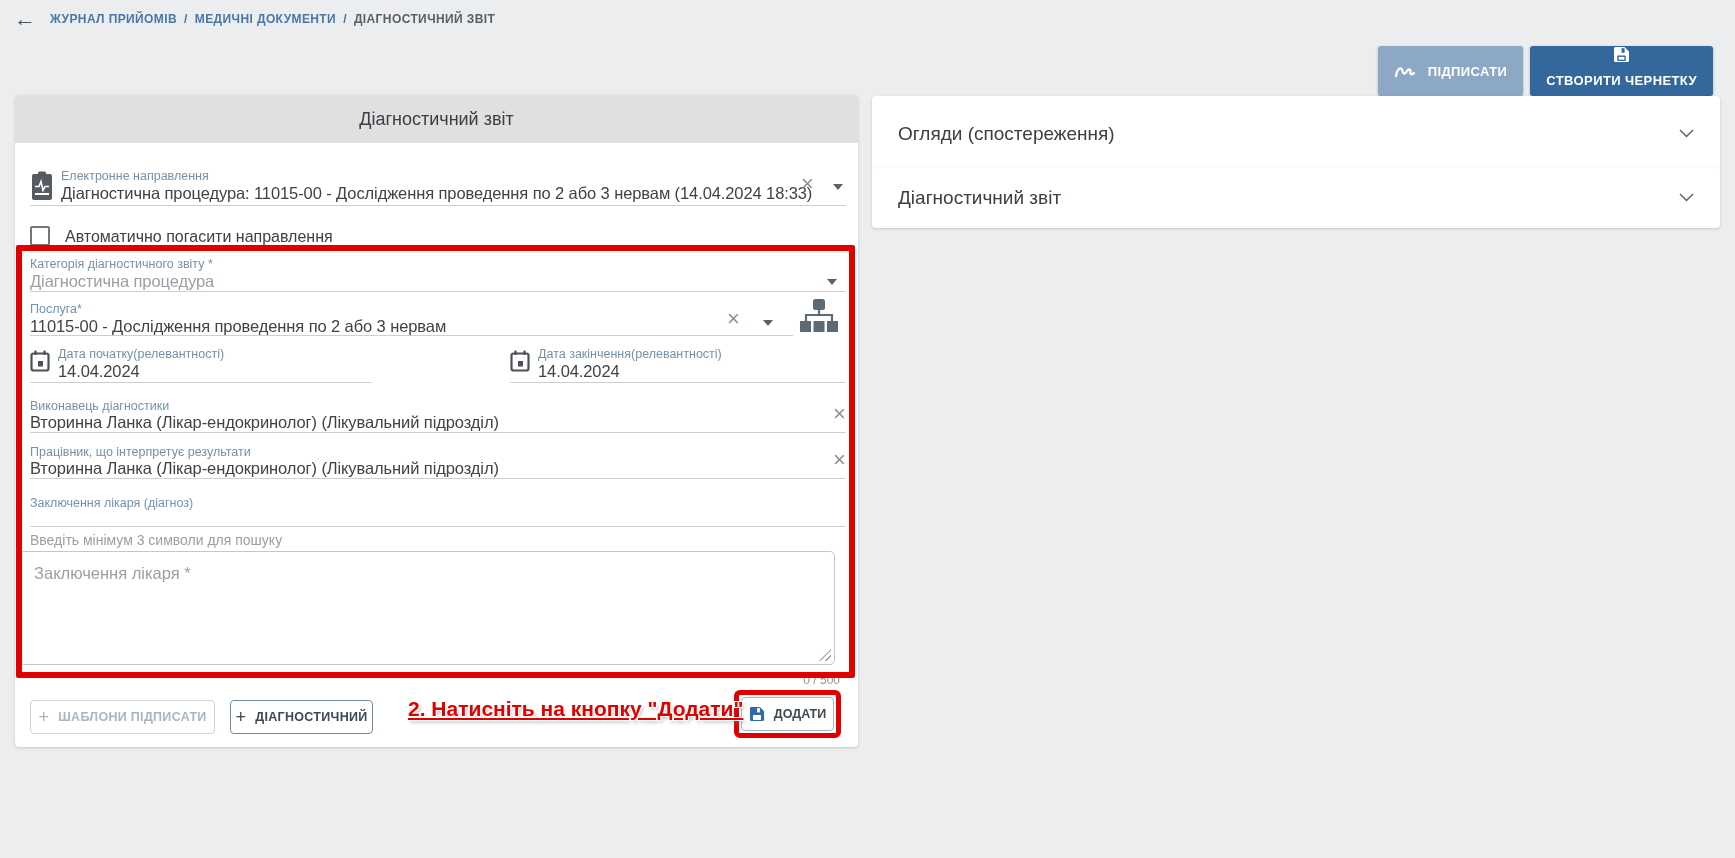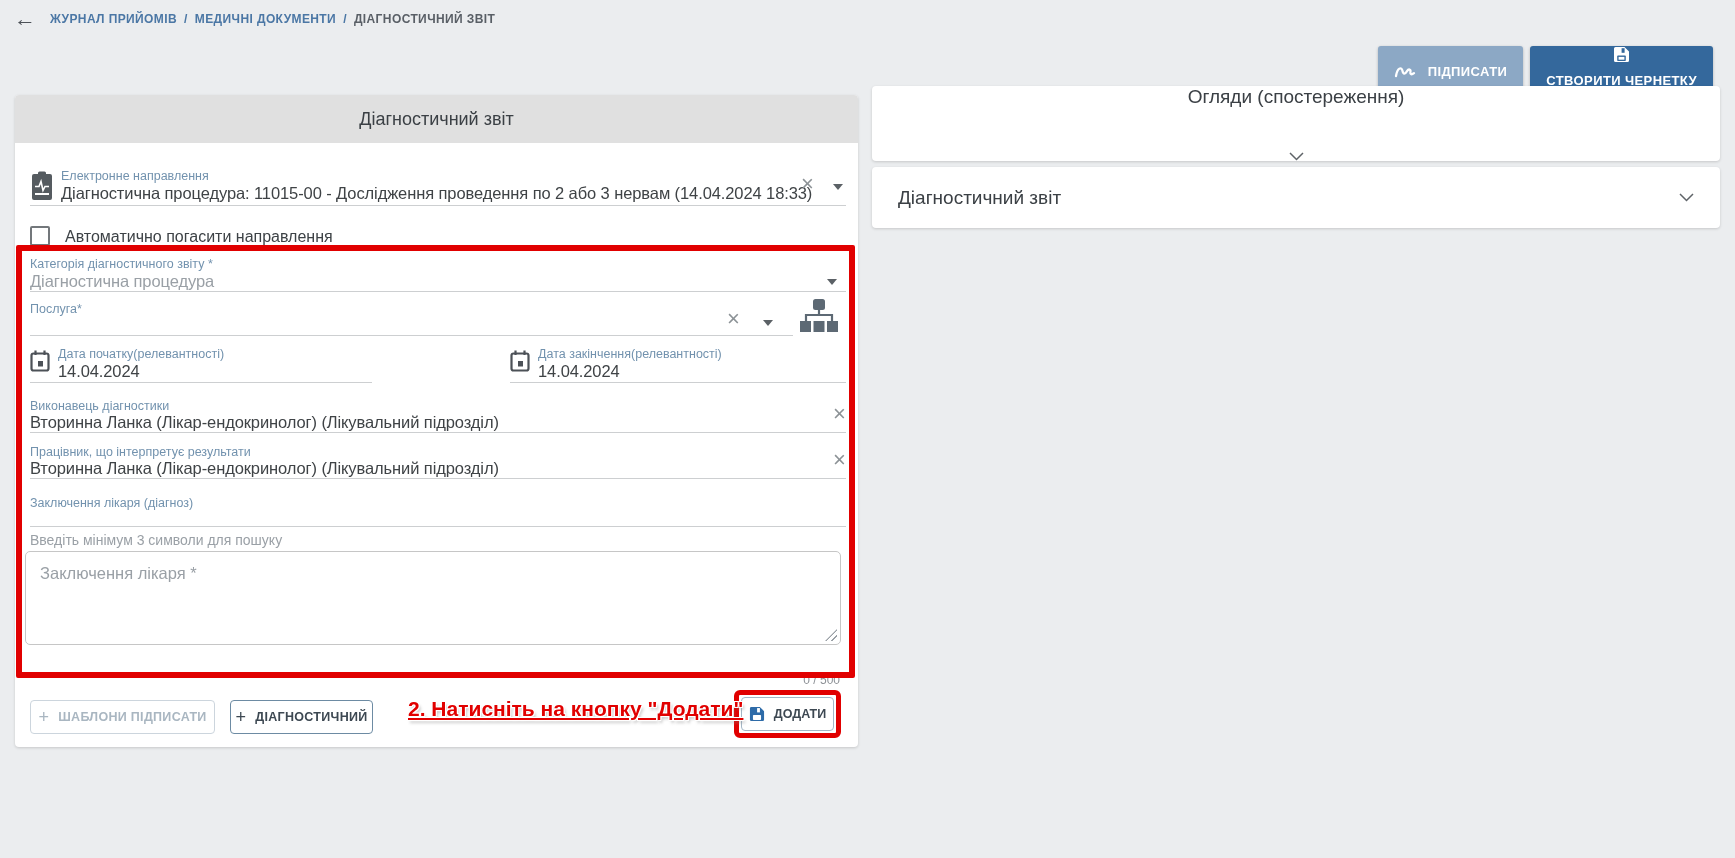--- a/index.html
+++ b/index.html
@@ -43,41 +43,41 @@
 
 .note{position:absolute;color:#e10000;font-weight:700;text-decoration:underline;white-space:nowrap;z-index:8;
  text-shadow:-1px -1px 0 #fff,1px -1px 0 #fff,-1px 1px 0 #fff,1px 1px 0 #fff,2px 3px 3px rgba(130,130,130,.45);}
 .note1{left:382px;top:202px;font-size:22px;}
 .note2{left:408px;top:697px;font-size:21px;}
 .redbox{position:absolute;border:6px solid #e10000;pointer-events:none;z-index:6;}
 .redbox-fields{left:1px;top:150px;width:839px;height:433px;border-radius:2px;}
 .redbox-add{left:719px;top:595px;width:107px;height:48px;border-width:5px;border-radius:6px;}
 
 
-.ta-wrap{position:absolute;left:10px;top:456px;width:816px;height:94px;}
+.ta-wrap{position:absolute;left:4px;top:456px;width:816px;height:114px;}
 .ta{width:100%;height:100%;resize:none;border:1px solid #c6c6c6;border-radius:5px;padding:12px 14px;
  font-family:inherit;font-size:16.5px;color:#3f4346;outline:none;}
 .ta::placeholder{color:#9aa0a6;}
 .ta-handle{position:absolute;right:4px;bottom:4px;width:12px;height:12px;
  background:repeating-linear-gradient(-45deg,transparent 0 3px,#9aa0a6 3px 4.6px);
  clip-path:polygon(100% 0,100% 100%,0 100%);}
 .counter{position:absolute;right:18px;top:578px;font-size:12px;color:#8e9297;z-index:1;}
 
 
 .btn-outline{position:absolute;top:605px;height:34px;display:flex;align-items:center;justify-content:center;gap:9px;
  background:#fff;border-radius:4px;font-size:12.5px;font-weight:700;letter-spacing:.3px;cursor:pointer;}
 .plus{font-size:18px;font-weight:400;line-height:1;}
 .btn-templates{left:15px;width:185px;border:1px solid #ccd5dd;color:#a9b6c1;}
 .btn-observe{left:215px;width:143px;border:1px solid #6d8ba3;color:#3d4852;}
 .btn-add{position:absolute;left:726px;top:602px;width:93px;height:34px;display:flex;align-items:center;justify-content:center;gap:9px;
  background:#fff;border:1px solid #a3b6c6;border-radius:4px;font-size:12.5px;font-weight:700;color:#3d4852;cursor:pointer;z-index:2;}
 
 
 .side-card{left:872px;width:848px;display:flex;align-items:center;justify-content:space-between;padding:0 26px;cursor:pointer;}
-.side-card1{top:86px;height:75px;flex-direction:column;}
+.side-card1{top:96px;height:75px;}
 .side-card2{top:167px;height:61px;}
 .side-title{font-size:19px;color:#3b4045;}
 .icon-slot{display:inline-flex;align-items:center;justify-content:center;}
 </style>
 </head>
 <body>
 
 <div class="page">
 
   <div class="topbar">
@@ -136,20 +136,21 @@
     <span class="cbx-lbl">Автоматично погасити направлення</span>
 
     <div class="redbox redbox-fields"></div>
 
     <span class="lbl" style="left:15px;top:162px;">Категорія діагностичного звіту *</span>
     <span class="val ghost" style="left:15px;top:177px;">Діагностична процедура</span>
     <span class="caret" style="left:812px;top:184px;"></span>
     <div class="uline" style="left:15px;top:196px;width:816px;"></div>
 
     <span class="lbl" style="left:15px;top:207px;">Послуга*</span>
+    <span class="val" style="left:15px;top:222px;">11015-00 - Дослідження проведення по 2 або 3 нервам</span>
     <span class="clear-x" style="left:712px;top:216px;">×</span>
     <span class="caret" style="left:748px;top:225px;"></span>
     <div class="uline" style="left:15px;top:240px;width:763px;"></div>
     <span class="abs icon-slot" style="left:782px;top:203px;">
       <svg width="44" height="36" viewBox="0 0 44 36">
           <rect x="16" y="1" width="12" height="11" rx="2.5" fill="#5d6974"></rect>
           <path d="M22 12 V17 M9 23 V17 H35 V23" stroke="#5d6974" stroke-width="2.2" fill="none"></path>
           <rect x="3" y="23" width="11" height="11" fill="#5d6974"></rect>
           <rect x="16.5" y="23" width="11" height="11" fill="#5d6974"></rect>
           <rect x="30" y="23" width="11" height="11" fill="#5d6974"></rect>

